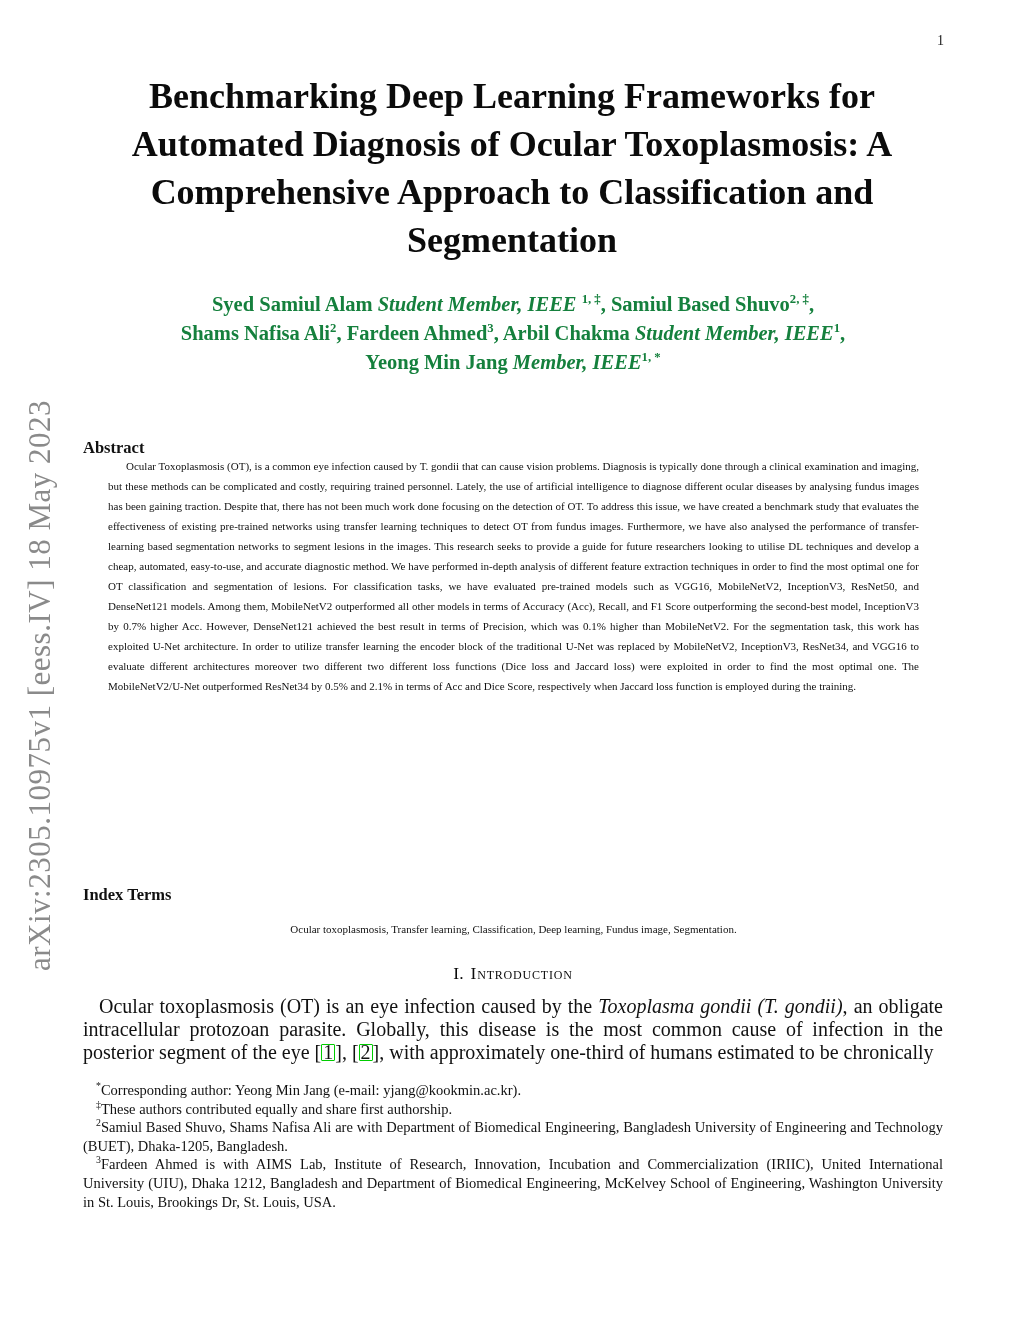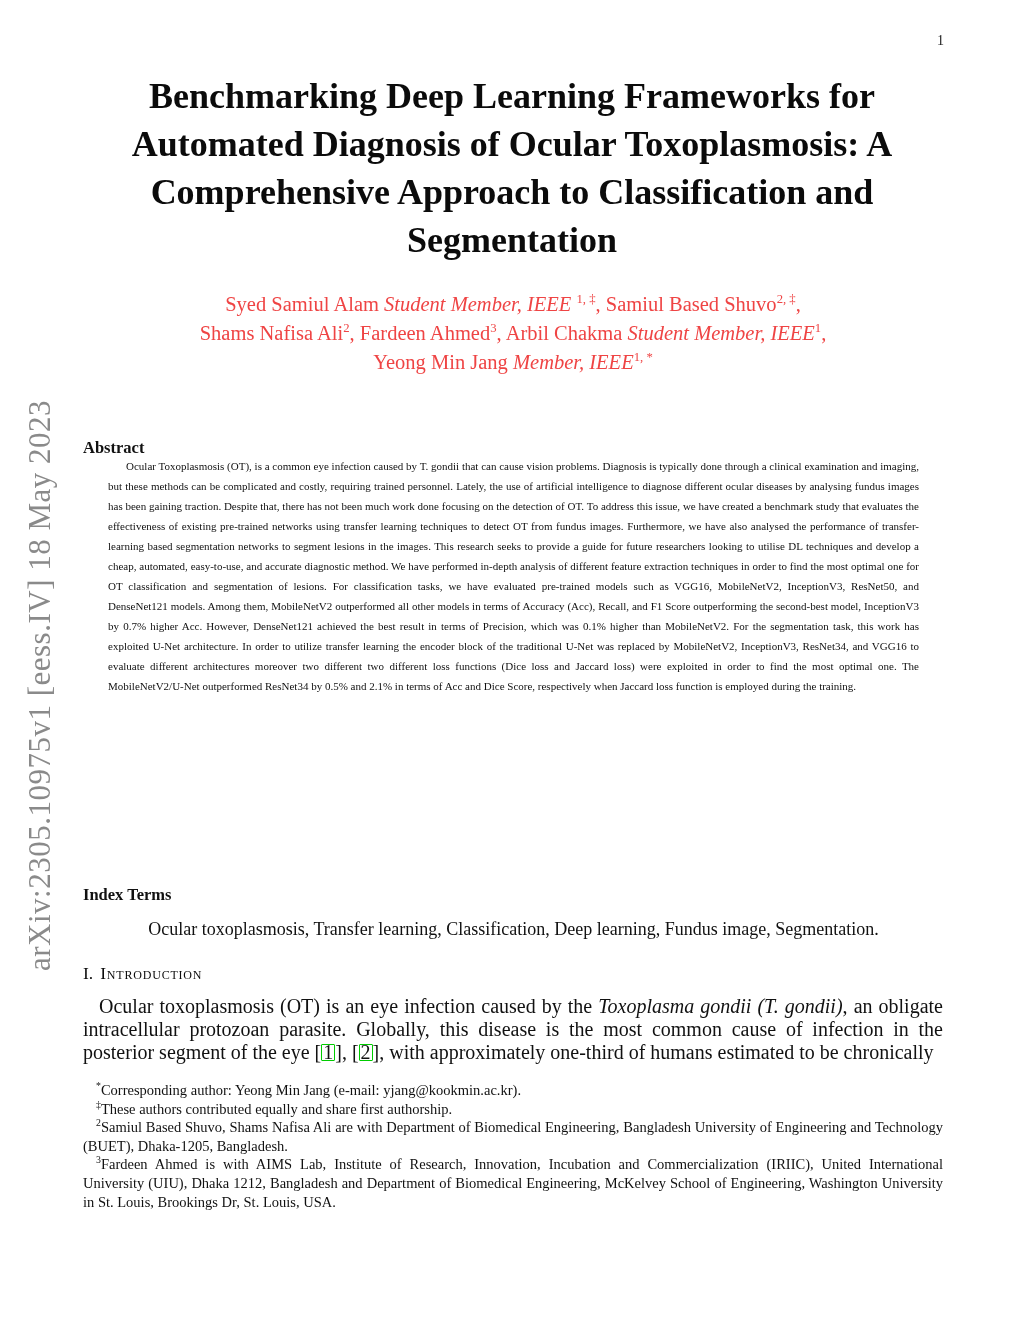--- a/index.html
+++ b/index.html
@@ -48,21 +48,22 @@
     color: #0b0b0b;
   }
   .authors {
     position: absolute;
     top: 290px;
     left: 83px;
     width: 860px;
     text-align: center;
     font-size: 20.5px;
     line-height: 29px;
-    color: #ef4444;
+    color: #15803d;
+    font-weight: bold;
   }
   .authors i { font-style: italic; }
   .authors sup {
     font-size: 62%;
     line-height: 0;
     vertical-align: super;
   }
   .abs-head, .idx-head {
     position: absolute;
     left: 83px;
@@ -82,29 +83,29 @@
     line-height: 20px;
     text-align: justify;
     text-indent: 18px;
   }
   .idx-body {
     position: absolute;
     top: 919px;
     left: 108px;
     width: 811px;
     text-align: center;
-    font-size: 18px;
+    font-size: 11px;
     line-height: 20px;
   }
   .sec-head {
     position: absolute;
     top: 963px;
     left: 83px;
     width: 860px;
-    text-align: left;
+    text-align: center;
     font-size: 17.5px;
     color: #0b0b0b;
   }
   .sec-head .sc {
     font-variant: small-caps;
     letter-spacing: 0.8px;
     margin-left: 7px;
   }
   .intro {
     position: absolute;

